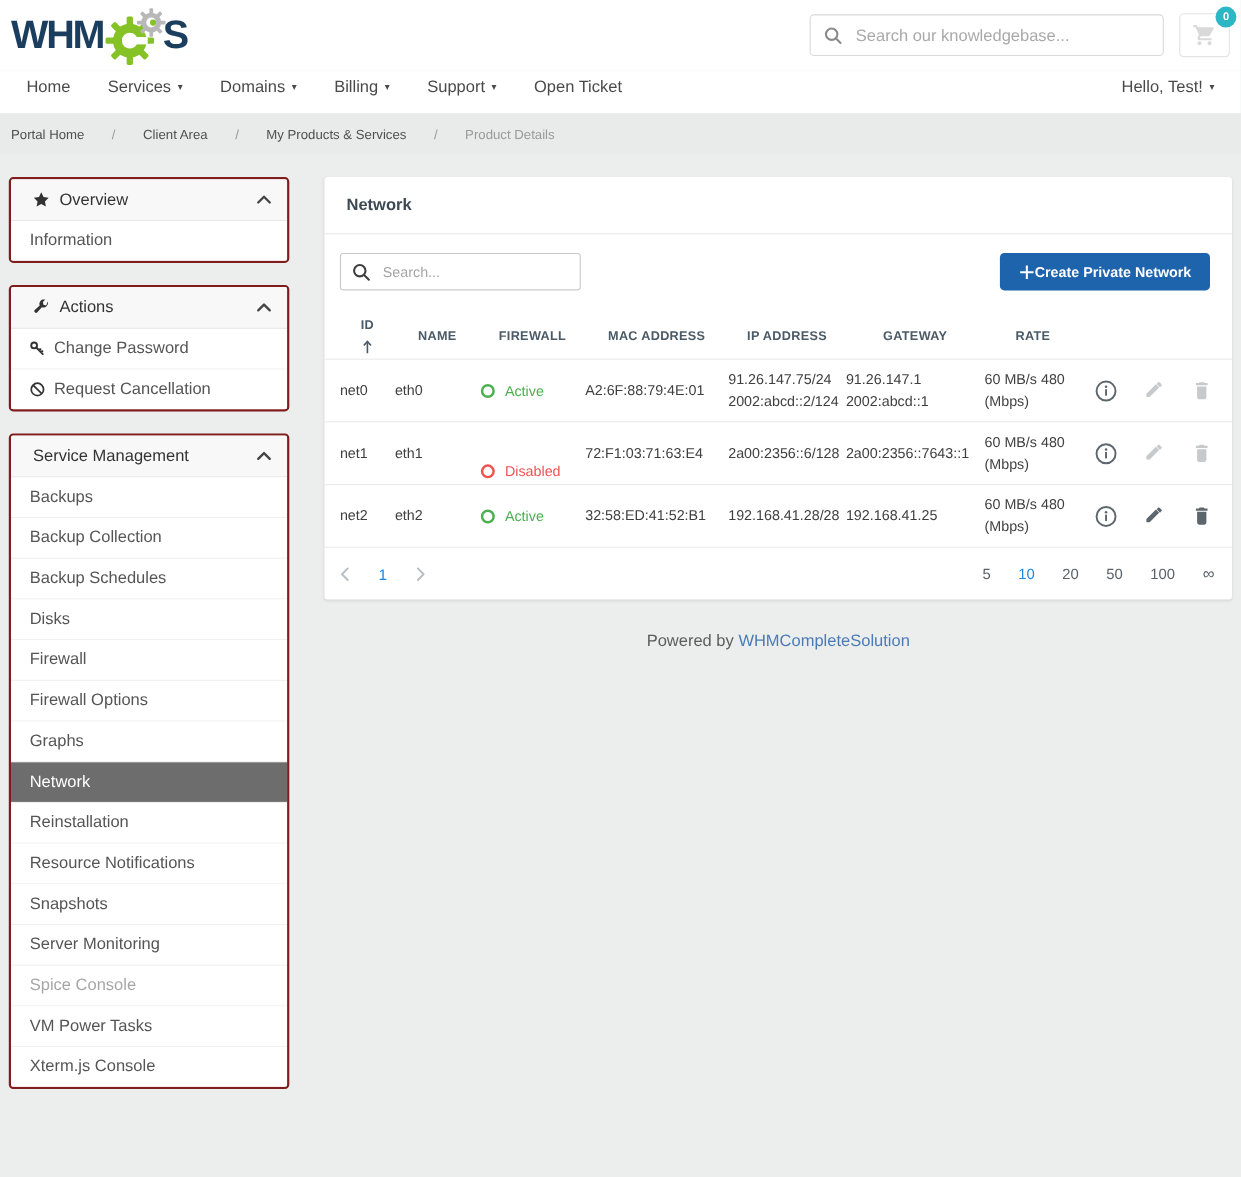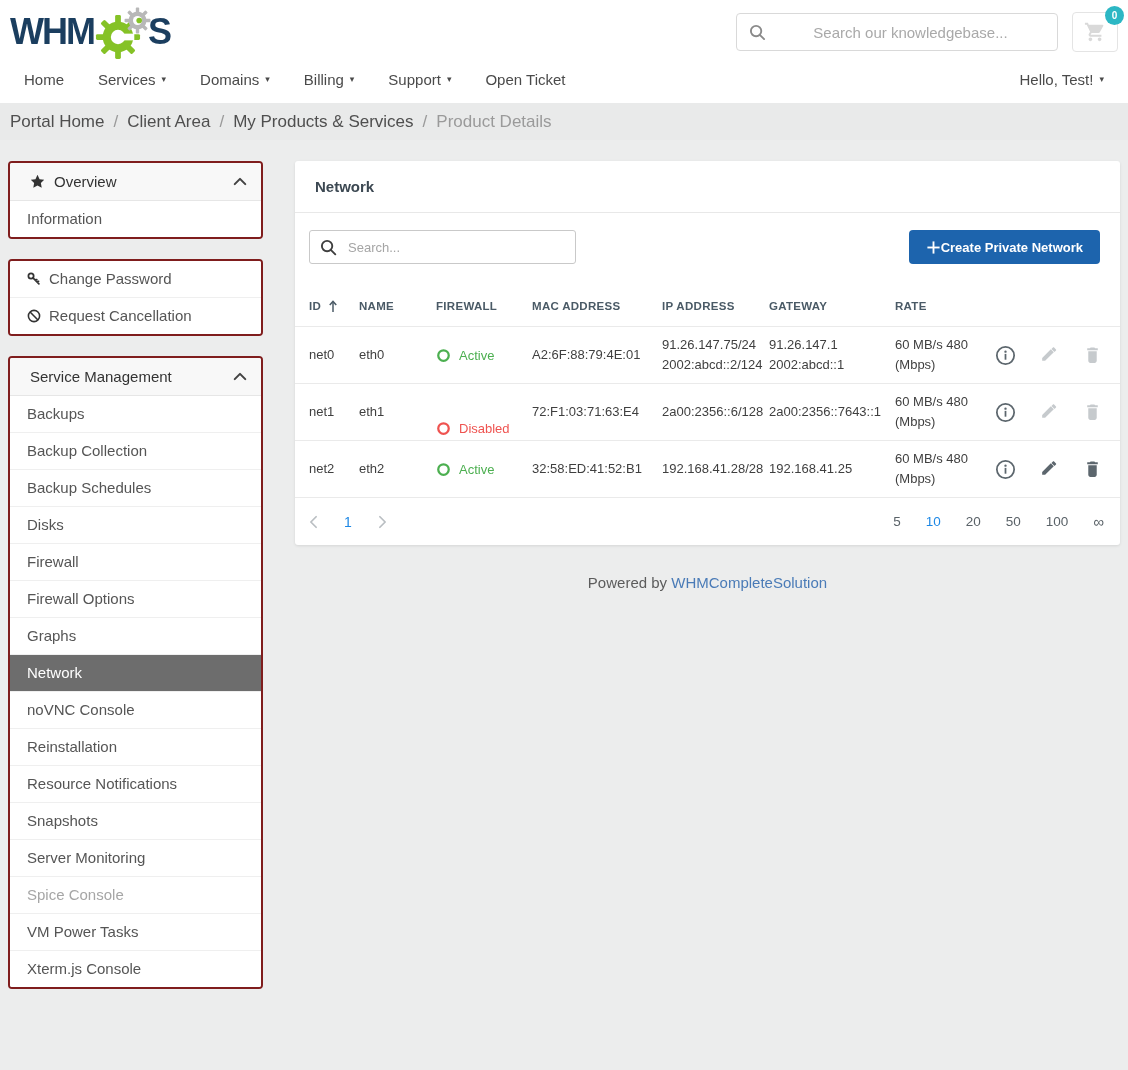--- a/index.html
+++ b/index.html
@@ -20,36 +20,36 @@
   .logo .ltxt{font-size:36px;font-weight:800;color:var(--navy);letter-spacing:-2px;line-height:1;}
   .gearwrap{position:relative;width:40px;height:44px;margin:0 1px 0 3px;}
   .gear-big{position:absolute;left:-2px;top:4px;}
   .gear-small{position:absolute;right:-14px;top:-3px;}
   .logo .ltxt.s{margin-left:10px;}
   .top-right{display:flex;align-items:center;gap:14px;}
   .kb-search{width:322px;height:38px;border:1px solid #d9d9d9;border-radius:4px;
     display:flex;align-items:center;padding:0 12px;background:#fff;}
   .kb-search svg{flex:none;margin-right:10px;}
   .kb-search input{border:none;outline:none;width:100%;font-size:15px;
-    font-family:"Liberation Sans",sans-serif;color:#555;background:transparent;text-align:center;}
+    font-family:"Liberation Sans",sans-serif;color:#555;background:transparent;}
   .kb-search input::placeholder{color:#a9a9a9;}
   .cart-btn{position:relative;width:46px;height:40px;border:1px solid #e4e4e4;border-radius:4px;
     background:#fff;display:flex;align-items:center;justify-content:center;cursor:pointer;}
   .cart-badge{position:absolute;top:-7px;right:-7px;width:19px;height:19px;border-radius:50%;
     background:var(--badge);color:#fff;font-size:10px;font-weight:bold;
     display:flex;align-items:center;justify-content:center;}
   
   .navbar{background:#fff;height:39px;display:flex;align-items:center;
     justify-content:space-between;padding:0 24px 8px 24px;}
   .nav-left{display:flex;align-items:center;gap:34px;}
   .nav-item{font-size:15px;color:#4a4a4a;cursor:pointer;display:flex;align-items:center;gap:6px;}
   .caret{font-size:9px;color:#4a4a4a;line-height:1;}
   
   .breadcrumb{background:#e9eaea;height:37px;display:flex;align-items:center;
-    padding:0 10px;font-size:17px;gap:9px;}
+    padding:0 10px;font-size:12px;gap:25px;}
   .crumb{color:#4f4f4f;cursor:pointer;}
   .crumb.current{color:#9a9a9a;cursor:default;}
   .crumb-sep{color:#9a9a9a;}
   
   .content{display:flex;align-items:flex-start;padding:21px 8px 20px 8px;}
   .sidebar{width:255px;flex:none;margin-right:32px;}
   .maincol{flex:1;}
   
   .panel{background:#fff;border:2px solid #7f1d1d;border-radius:4px;margin-bottom:20px;overflow:hidden;}
   .panel-head{display:flex;align-items:center;padding:10px 14px 10px 20px;background:#f8f8f8;
@@ -60,34 +60,34 @@
   .side-item{padding:9px 15px 9px 17px;font-size:15px;color:#555;border-bottom:1px solid #efefef;
     cursor:pointer;display:flex;align-items:center;gap:8px;background:#fff;line-height:18px;}
   .side-item:last-child{border-bottom:none;}
   .side-item.active{background:#6d6d6d;color:#fff;}
   .side-item.muted{color:#a6a6a6;}
   
   .main-panel{background:#fff;border-radius:3px;box-shadow:0 1px 3px rgba(0,0,0,0.10);}
   .mp-title{padding:17px 20px;font-size:15px;font-weight:bold;color:#3c4852;
     border-bottom:1px solid #e8e8e8;}
   .toolbar{display:flex;align-items:center;justify-content:space-between;padding:17px 14px 22px 14px;}
-  .tb-search{width:267px;height:34px;border:1px solid #c9c9c9;border-radius:3px;display:flex;
+  .tb-search{width:219px;height:34px;border:1px solid #c9c9c9;border-radius:3px;display:flex;
     align-items:center;padding:0 10px;}
   .tb-search svg{flex:none;margin-right:9px;}
   .tb-search input{border:none;outline:none;width:100%;font-size:13px;color:#555;
     font-family:"Liberation Sans",sans-serif;}
   .tb-search input::placeholder{color:#a5a5a5;}
   .create-btn{background:var(--accent);color:#fff;border:none;border-radius:4px;height:34px;
     padding:0 17px;font-size:13px;font-weight:bold;display:flex;align-items:center;
     cursor:pointer;font-family:"Liberation Sans",sans-serif;margin-right:6px;}
   
   .trow{display:grid;grid-template-columns:50px 77px 96px 130px 107px 126px 88px 1fr;
     padding:0 14px;align-items:center;}
   .thead{height:40px;font-size:11.5px;font-weight:bold;letter-spacing:.3px;color:#4a5a66;}
-  .thead .th{display:flex;align-items:center;gap:7px;cursor:pointer;}
+  .thead .th{display:flex;align-items:center;gap:7px;cursor:pointer;flex-direction:column;}
   .tr{border-top:1px solid #eaeaea;min-height:57px;font-size:13px;color:#3f3f3f;}
   .cell{padding-right:8px;line-height:1.55;}
   .fw{display:flex;gap:8px;font-size:13px;}
   .fw.active{color:var(--ok);}
   .fw.disabled{color:var(--bad);margin-top:32px;}
   .acts{display:flex;justify-content:flex-end;align-items:center;gap:23px;padding-right:2px;}
   .act{width:21px;height:21px;color:#5c666d;cursor:pointer;display:flex;}
   .act.muted{color:#c6cacd;}
   
   .pager{border-top:1px solid #eaeaea;height:48px;display:flex;align-items:center;
@@ -222,20 +222,33 @@
               <polyline points="2,9 8,3 14,9"></polyline>
             </svg>
         </span>
       </div>
       <div class="side-item">
         <span>Information</span>
       </div>
     </div>
 
     <div class="panel">
+      <div class="panel-head">
+        <span class="p-icon">
+          <svg width="15" height="15" viewBox="0 0 16 16" fill="#333">
+            <path d="M14.2 2.3a4.3 4.3 0 0 1-5.6 5.5l-4.4 4.9a1.7 1.7 0 0 1-2.5-2.3L6.5 6a4.3 4.3 0 0 1 5.4-5.6L9.6 2.7l.5 2.8 2.8.5z"></path>
+          </svg>
+        </span>
+        <span class="p-title">Actions</span>
+        <span class="p-chev">
+          <svg width="14" height="11" viewBox="0 0 16 12" fill="none" stroke="#444" stroke-width="2.4" stroke-linecap="round" stroke-linejoin="round">
+              <polyline points="2,9 8,3 14,9"></polyline>
+            </svg>
+        </span>
+      </div>
       <div class="side-item">
         <span style="display:flex;">
           <svg width="14" height="14" viewBox="0 0 16 16">
             <circle cx="4.6" cy="4.6" r="3" fill="none" stroke="#333" stroke-width="2"></circle>
             <path d="M6.8 6.8 L13.6 13.6 M11 11 l2.2 -0.4 M9 9 l2.2 -0.4" stroke="#333" stroke-width="2" fill="none" stroke-linecap="round"></path>
           </svg>
         </span>
         <span>Change Password</span>
       </div>
       <div class="side-item">
@@ -274,23 +287,20 @@
           <span>Firewall</span>
         </div>
       <div class="side-item">
           <span>Firewall Options</span>
         </div>
       <div class="side-item">
           <span>Graphs</span>
         </div>
       <div class="side-item active">
           <span>Network</span>
-        </div>
-      <div class="side-item">
-          <span>noVNC Console</span>
         </div>
       <div class="side-item">
           <span>Reinstallation</span>
         </div>
       <div class="side-item">
           <span>Resource Notifications</span>
         </div>
       <div class="side-item">
           <span>Snapshots</span>
         </div>

